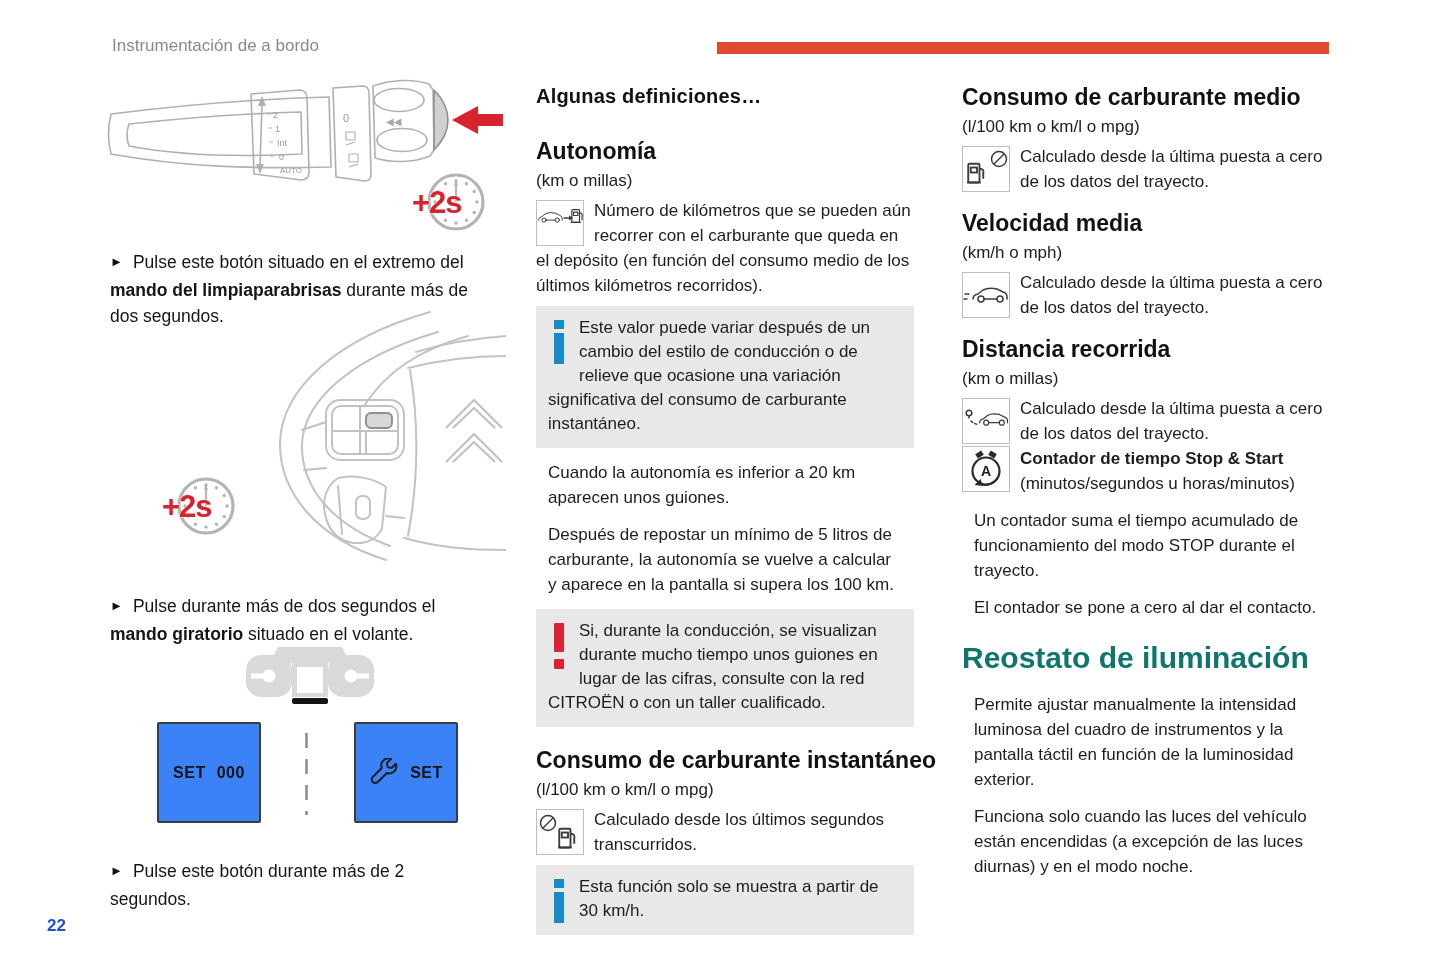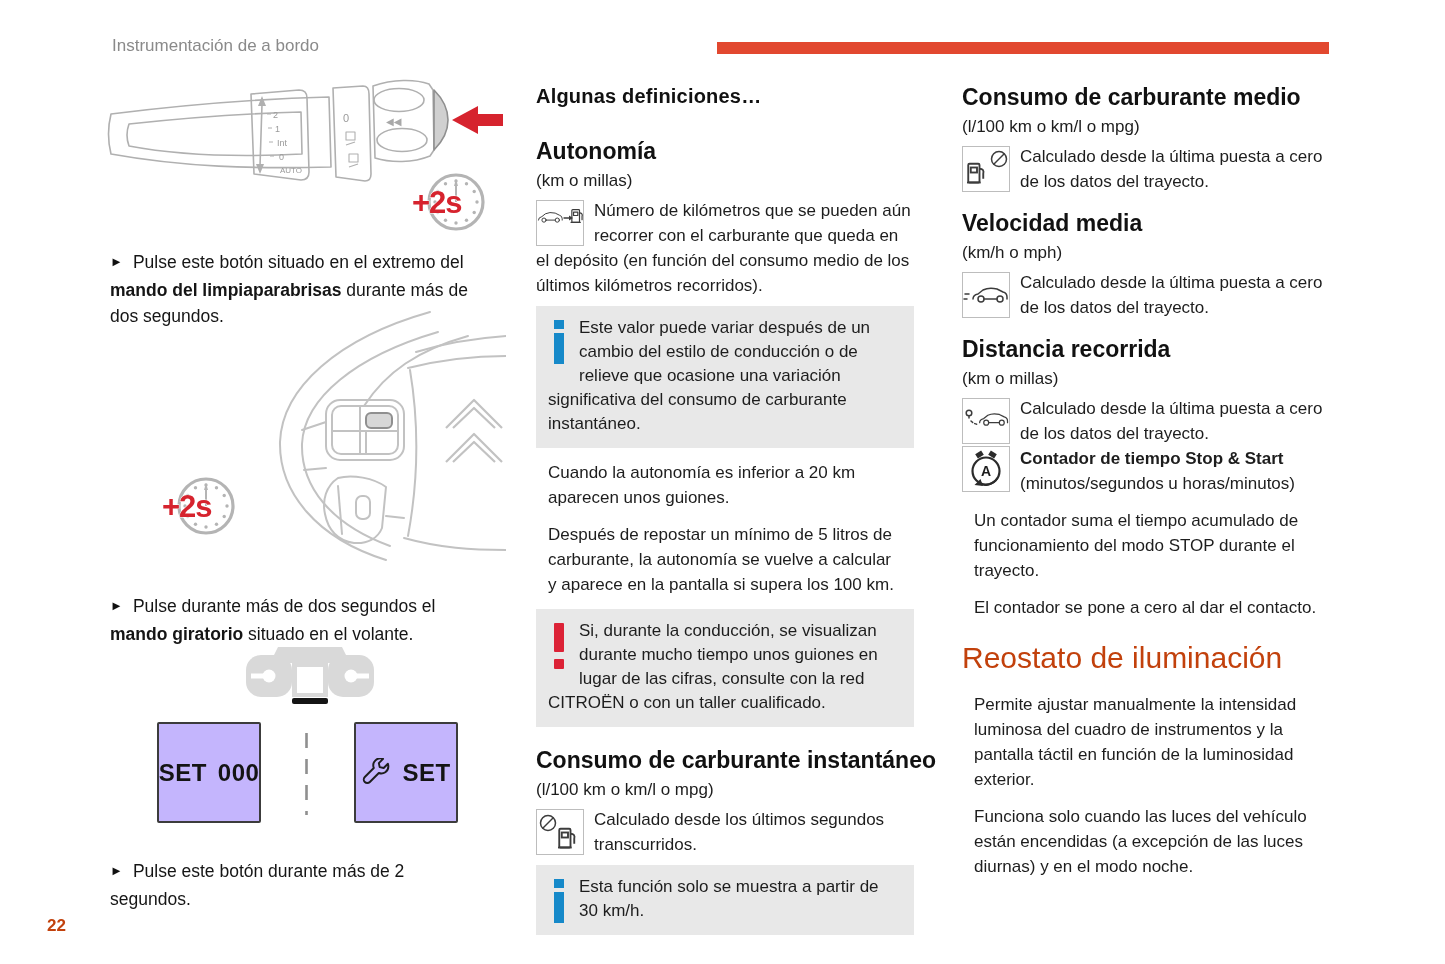--- a/index.html
+++ b/index.html
@@ -3,41 +3,41 @@
 <meta charset="utf-8">
 <style>
   html,body { margin:0; padding:0; background:#ffffff; }
   .page {
     position:relative; width:1329px; height:964px; background:#ffffff;
     font-family:"Liberation Sans", sans-serif; color:#1d1d1d; overflow:hidden;
   }
   
   .header-title { position:absolute; left:112px; top:36px; font-size:17px; color:#8a8a8a; }
   .red-bar { position:absolute; left:717px; top:42px; width:728px; height:12px; background:#e2482f; }
-  .page-number { position:absolute; left:47px; top:916px; font-size:17px; font-weight:bold; color:#c2410c; }
+  .page-number { position:absolute; left:47px; top:916px; font-size:17px; font-weight:bold; color:#1d4ed8; }
 
   
   .abs { position:absolute; }
   #stalk   { left:103px; top:68px; }
   #clock1  { left:408px; top:170px; }
   #wheel   { left:268px; top:310px; }
   #clock2  { left:158px; top:474px; }
   #cluster { left:244px; top:641px; }
   #step1 { left:110px; top:231px; width:384px; }
   #step2 { left:110px; top:575px; width:374px; }
   #step3 { left:110px; top:840px; width:340px; }
   .step { font-size:17.5px; line-height:26px; color:#151515; }
   .step .bullet { font-size:13px; margin-right:10px; position:relative; top:-2px; color:#111; }
   .step b { font-weight:bold; }
 
   .set-key {
     position:absolute; width:104px; height:101px; box-sizing:border-box;
-    background:#c4b5fd; border:2.5px solid #3c3c3c; border-radius:2px;
+    background:#3b82f6; border:2.5px solid #3c3c3c; border-radius:2px;
     display:flex; align-items:center; justify-content:center; gap:11px;
-    font-weight:bold; font-size:24px; letter-spacing:0.5px; color:#141414;
+    font-weight:bold; font-size:16px; letter-spacing:0.5px; color:#141414;
   }
   #set1 { left:157px; top:722px; }
   #set2 { left:354px; top:722px; }
   #set-divider { left:304px; top:733px; }
 
   
   .col { position:absolute; font-size:17px; line-height:25px; }
   #col-mid   { left:536px; top:78px;  width:378px; }
   #col-right { left:962px; top:84px;  width:382px; }
 
@@ -56,21 +56,21 @@
   .iconbox.stack { margin-top:0; }
   .body { margin:0; }
   .b { font-weight:bold; }
   .para { margin:12px; clear:both; }
   .note {
     background:#e8e8e8; padding:10px 12px 12px; margin:8px 0 10px;
     line-height:24px; clear:both;
   }
   .note p { margin:0; }
   .nicon { float:left; margin:3px 12px 2px 3px; }
-  .gray-title { font-size:30px; line-height:36px; color:#c2410c; margin:20px 0 16px; white-space:nowrap; clear:both; font-weight:normal; }
+  .gray-title { font-size:30px; line-height:36px; color:#0f766e; margin:20px 0 16px; white-space:nowrap; clear:both; font-weight:bold; }
 
   svg text { font-family:"Liberation Sans", sans-serif; }
 </style>
 </head>
 <body>
 
 <div class="page">
 
   <div class="header-title">Instrumentación de a bordo</div>
   <div class="red-bar"></div>

